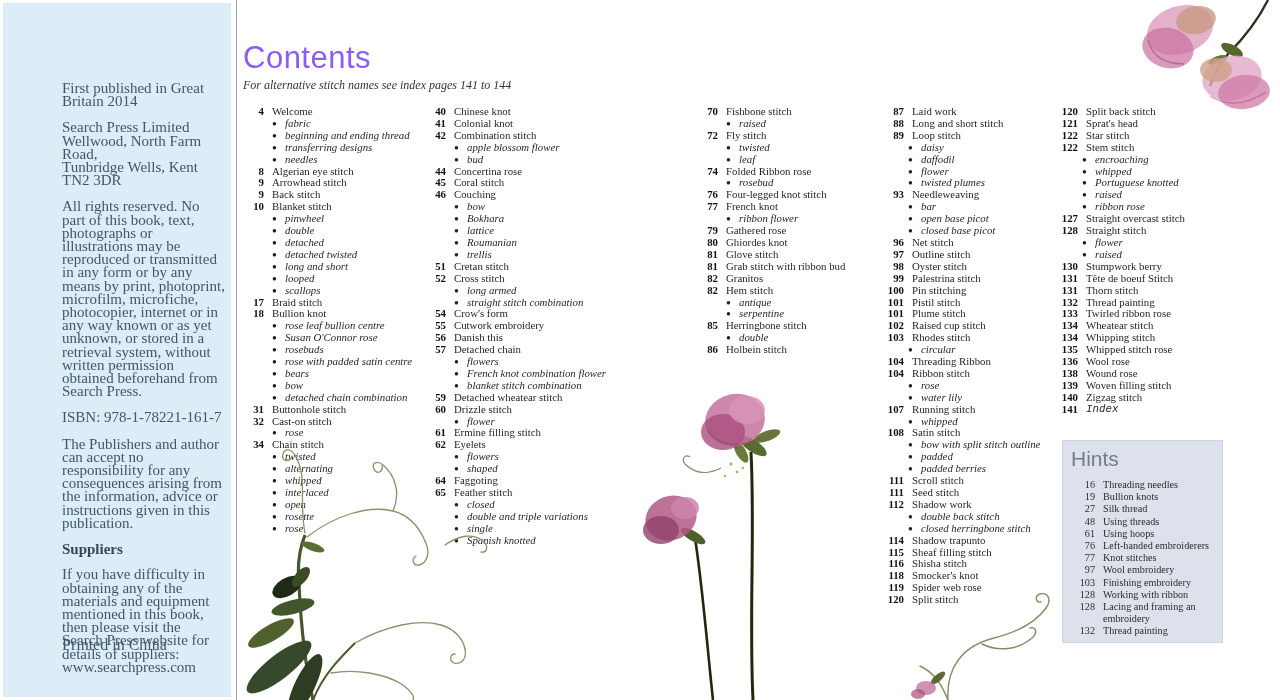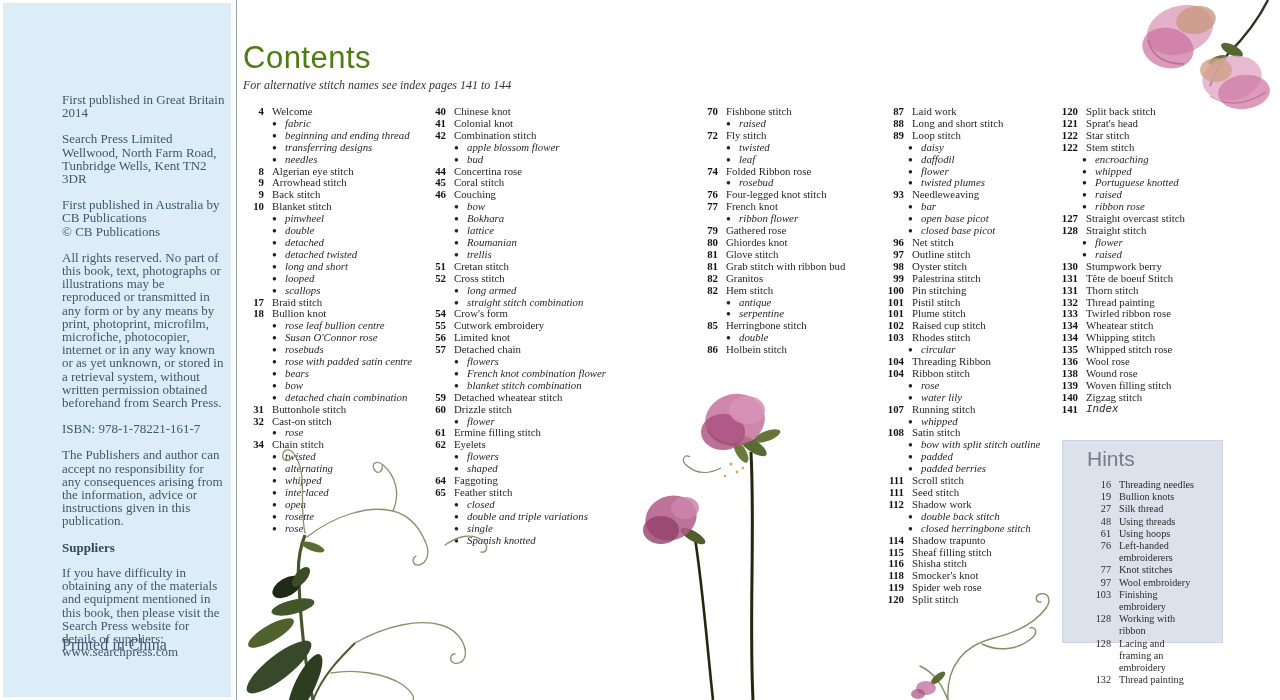--- a/index.html
+++ b/index.html
@@ -1,44 +1,44 @@
 <!DOCTYPE html>
 <html><head>
 <meta charset="utf-8">
 <style>
   html,body{margin:0;padding:0;background:#fff;}
   #stage{position:relative;width:1280px;height:700px;background:#ffffff;overflow:hidden;
          font-family:"Liberation Serif", serif;color:#222;}
   
   #sidebar{position:absolute;left:3px;top:3px;width:228px;height:694px;background:#dcedf7;}
   #vrule{position:absolute;left:236px;top:0;width:1px;height:700px;background:#97a3ab;}
-  .side-text{position:absolute;left:62px;top:93px;width:163px;
-             font-size:13px;line-height:13.2px;color:#40566b;}
+  .side-text{position:absolute;left:62px;top:82px;width:163px;
+             font-size:15px;line-height:13.2px;color:#40566b;}
   .side-para{margin:0 0 13px 0;white-space:pre-line;}
   .side-head{margin:0;font-weight:bold;color:#33485c;}
   .side-printed{position:absolute;left:62px;top:636px;font-size:16px;color:#40566b;}
   
   #page-title{position:absolute;left:243px;top:40px;font-family:"Liberation Sans", sans-serif;
-              font-size:31px;font-weight:400;letter-spacing:.5px;color:#4d7c0f;}
+              font-size:31px;font-weight:400;letter-spacing:.5px;color:#8b5cf6;}
   #page-subtitle{position:absolute;left:243px;top:78px;font-style:italic;font-size:12px;color:#333;}
   
   .toc-col{position:absolute;top:106px;}
   #col0{left:244px;width:186px;} #col1{left:426px;width:186px;} #col2{left:698px;width:182px;}
   #col3{left:880px;width:178px;} #col4{left:1054px;width:176px;}
   .entry{display:flex;font-size:10.8px;line-height:11.9px;}
   .num{flex:0 0 20px;text-align:right;margin-right:8px;font-weight:bold;color:#111;}
   .num3{flex-basis:24px;}
   .lbl{flex:1;color:#1f1f1f;}
   .lbl.it{font-style:italic;font-family:Liberation Mono, monospace;}
   .sub{display:flex;padding-left:28px;font-size:10.8px;line-height:11.9px;}
   .bullet{flex:0 0 13px;font-size:8px;color:#222;}
   .sub-lbl{flex:1;font-style:italic;color:#262626;}
   
   #hints-box{position:absolute;left:1062px;top:440px;width:161px;height:203px;
-             background:#dce1ec;border:1px solid #cdd4e2;box-sizing:border-box;padding:6px 24px;}
+             background:#dce1ec;border:1px solid #cdd4e2;box-sizing:border-box;padding:6px 8px;}
   #hints-title{font-family:"Liberation Sans", sans-serif;font-size:21px;font-weight:400;
                color:#717d8b;margin:0 0 8px 0;}
   .hint{display:flex;font-size:10.2px;line-height:12.2px;color:#2b2b2b;}
   .hnum{flex:0 0 24px;text-align:right;margin-right:8px;}
   .hlbl{flex:1;}
   
   .art{position:absolute;pointer-events:none;}
   #art-topright{left:1140px;top:0;}
   #art-mid{left:235px;top:375px;}
   #art-right{left:635px;top:380px;}
@@ -50,23 +50,20 @@
 <div id="stage">
 
   <div id="sidebar"></div>
   <div id="vrule"></div>
   <div class="side-text">
     <div>
         <p class="side-para">First published in Great Britain 2014</p>
         <p class="side-para">Search Press Limited
 Wellwood, North Farm Road,
 Tunbridge Wells, Kent TN2 3DR</p>
-        <p class="side-para">First published in Australia by
-CB Publications
-© CB Publications</p>
         <p class="side-para">All rights reserved. No part of this book, text, photographs or illustrations may be reproduced or transmitted in any form or by any means by print, photoprint, microfilm, microfiche, photocopier, internet or in any way known or as yet unknown, or stored in a retrieval system, without written permission obtained beforehand from Search Press.</p>
         <p class="side-para">ISBN: 978-1-78221-161-7</p>
         <p class="side-para">The Publishers and author can accept no responsibility for any consequences arising from the information, advice or instructions given in this publication.</p>
       </div>
     <p class="side-para side-head">Suppliers</p>
     <p class="side-para" style="margin-top:12px">If you have difficulty in obtaining any of the materials and equipment mentioned in this book, then please visit the Search Press website for details of suppliers:
 www.searchpress.com</p>
   </div>
   <div class="side-printed">Printed in China</div>
 
@@ -291,21 +288,21 @@
       <div class="entry">
         <span class="num">54</span>
         <span class="lbl">Crow's form</span>
       </div>
       <div class="entry">
         <span class="num">55</span>
         <span class="lbl">Cutwork embroidery</span>
       </div>
       <div class="entry">
         <span class="num">56</span>
-        <span class="lbl">Limited knot</span>
+        <span class="lbl">Danish this</span>
       </div>
       <div class="entry">
         <span class="num">57</span>
         <span class="lbl">Detached chain</span>
       </div>
       <div class="sub">
         <span class="bullet">●</span>
         <span class="sub-lbl">flowers</span>
       </div>
       <div class="sub">

